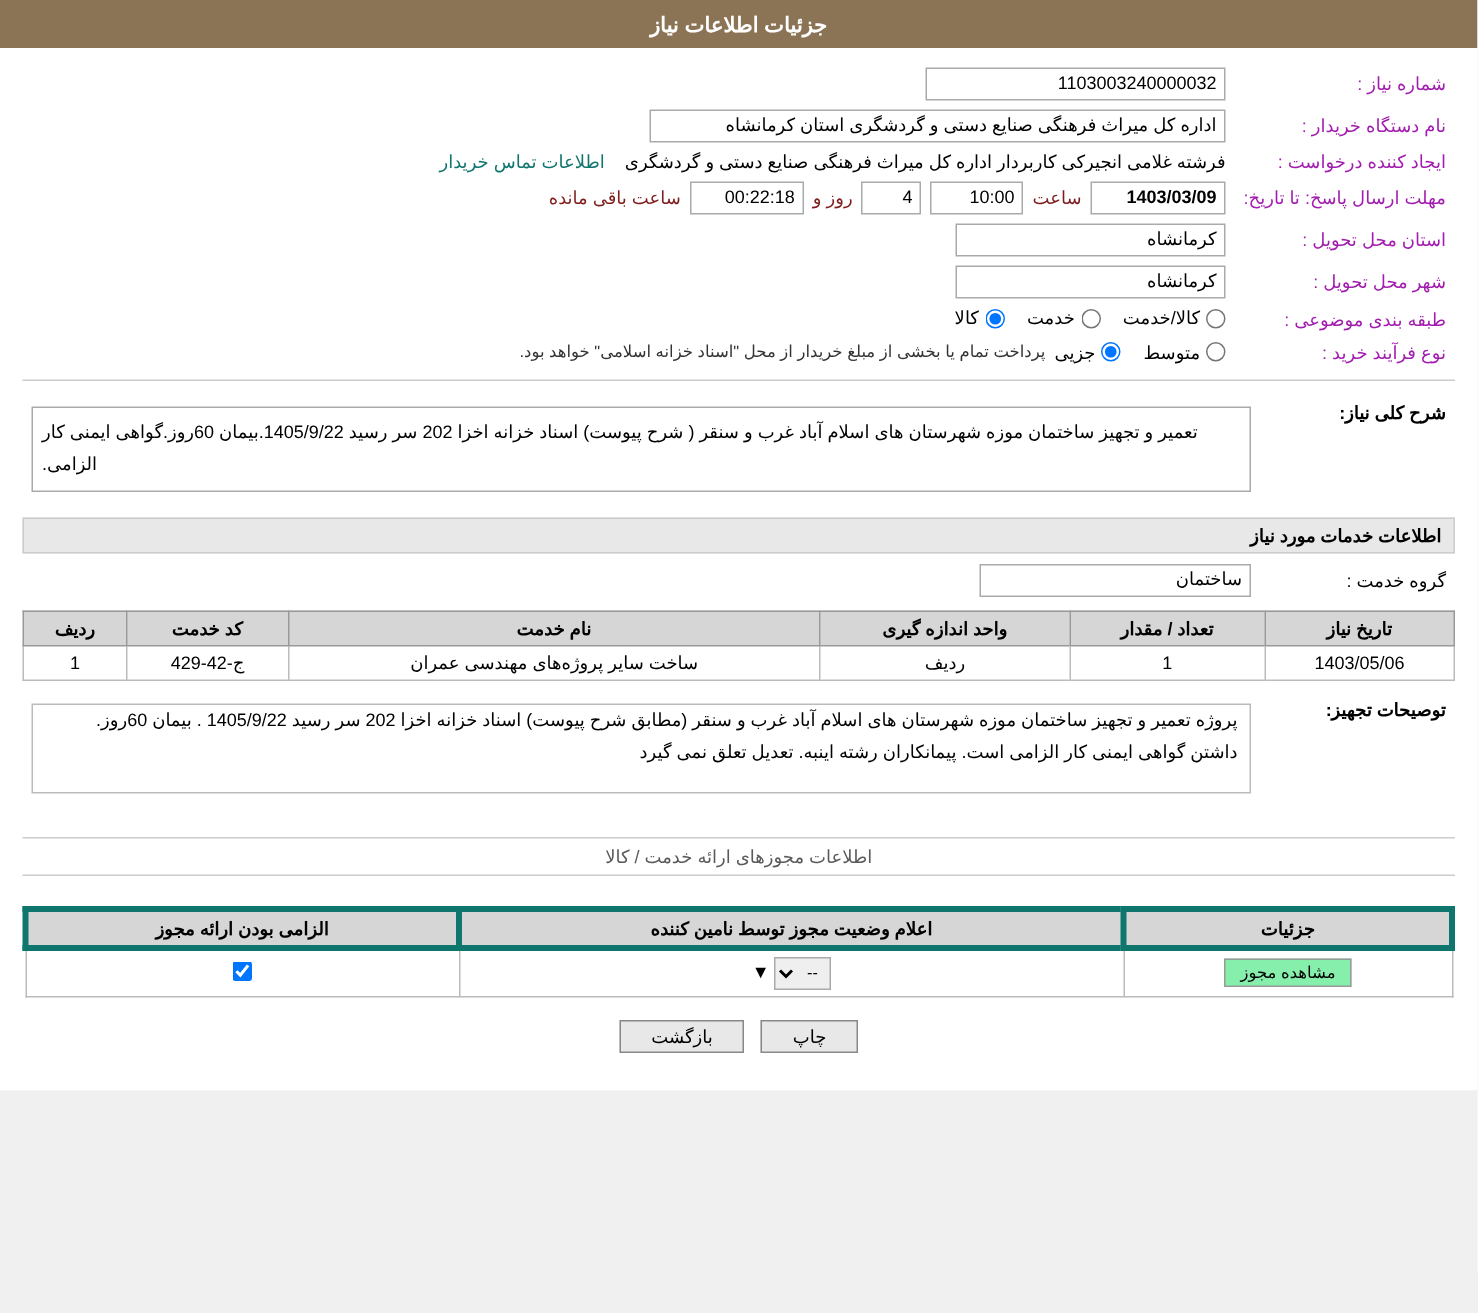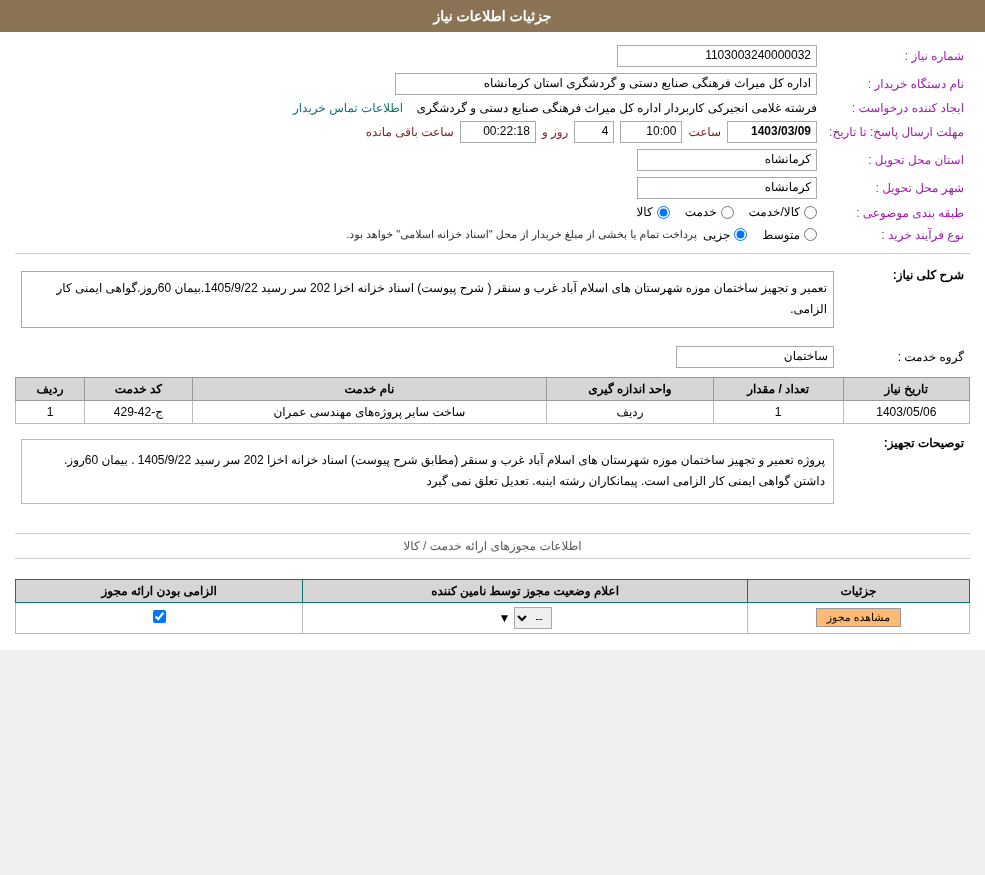--- a/index.html
+++ b/index.html
@@ -66,21 +66,21 @@
       font-weight: bold;
       margin: 8px 0 4px 0;
       text-align: right;
       font-size: 12px;
     }
     .narration-box {
       border: 1px solid #aaa;
       padding: 6px;
       margin: 6px 0;
       background: #fff;
-      text-align: right;
+      text-align: left;
       line-height: 1.8;
     }
     .data-table {
       width: 100%;
       border-collapse: collapse;
       margin: 6px 0;
     }
     .data-table th {
       background: #d6d6d6;
       border: 1px solid #999;
@@ -104,47 +104,47 @@
       gap: 4px;
     }
     .row-flex {
       display: flex;
       align-items: center;
       gap: 6px;
       flex-wrap: wrap;
     }
     .desc-box {
       border: 1px solid #bbb;
-      padding: 10px 8px;
+      padding: 0 8px;
       margin: 6px 0;
       background: #fff;
       text-align: right;
       line-height: 1.8;
       min-height: 60px;
     }
     .permit-table {
       width: 100%;
       border-collapse: collapse;
       margin: 6px 0;
     }
     .permit-table th {
       background: #d6d6d6;
-      border: 1px solid #0f766e;
+      border: 4px solid #0f766e;
       padding: 4px 8px;
       text-align: center;
       font-weight: bold;
     }
     .permit-table td {
       border: 1px solid #bbb;
       padding: 4px 8px;
       text-align: center;
       vertical-align: middle;
     }
     .btn-view {
-      background: #fdba74;
+      background: #86efac;
       border: 1px solid #999;
       padding: 2px 10px;
       cursor: pointer;
       font-family: Tahoma, Arial, sans-serif;
       font-size: 11px;
     }
     .btn-action {
       background: #e8e8e8;
       border: 1px solid #888;
       padding: 3px 20px;
@@ -202,21 +202,21 @@
         <td class="value-cell">
           <span class="input-box input-medium" style="width:200px;">1103003240000032</span>
         </td>
         <td style="width:40px;"></td>
         <td></td>
       </tr>
 
       <tr>
         <td class="label-cell">نام دستگاه خریدار :</td>
         <td colspan="3" class="value-cell">
-          <span class="input-box" style="width:422px;">اداره کل میراث فرهنگی  صنایع دستی و گردشگری استان کرمانشاه</span>
+          <span class="input-box" style="width:384px;">اداره کل میراث فرهنگی  صنایع دستی و گردشگری استان کرمانشاه</span>
         </td>
       </tr>
 
       <tr>
         <td class="label-cell">ایجاد کننده درخواست :</td>
         <td colspan="3" class="value-cell">
           <span style="font-size:12px;">فرشته غلامی انجیرکی کاربردار اداره کل میراث فرهنگی  صنایع دستی و گردشگری</span>
           &nbsp;&nbsp;
           <span class="blue-link">اطلاعات تماس خریدار</span>
         </td>
@@ -298,27 +298,28 @@
       <tbody>
           <tr>
         <td style="width:130px; text-align:right; font-weight:bold; vertical-align:top; padding-top:6px;">شرح کلی نیاز:</td>
         <td>
           <div class="narration-box">تعمیر و تجهیز ساختمان موزه شهرستان های اسلام آباد غرب و سنقر ( شرح پیوست) اسناد خزانه اخزا 202 سر رسید 1405/9/22.بیمان 60روز.گواهی ایمنی کار الزامی.</div>
         </td>
       </tr>
     </tbody>
       </table>
 
+    <div class="section-title">اطلاعات خدمات مورد نیاز</div>
 
     <table class="info-table">
       <tbody>
           <tr>
         <td style="width:130px; text-align:right;">گروه خدمت :</td>
         <td>
-          <span class="input-box" style="width:158px;">ساختمان</span>
+          <span class="input-box" style="width:181px;">ساختمان</span>
         </td>
       </tr>
     </tbody>
       </table>
 
     <table class="data-table">
       <thead>
         <tr>
           <th>تاریخ نیاز</th>
           <th>تعداد / مقدار</th>
@@ -372,15 +373,19 @@
           </select>
           <span>▼</span>
         </td>
         <td>
           <input type="checkbox" checked="" style="">
         </td>
       </tr>
         </tbody>
     </table>
 
+    <div class="footer-btns">
+      <button class="btn-action">چاپ</button>
+      <button class="btn-action">بازگشت</button>
+    </div>
 
   </div>
 </div>
 
 </body></html>

